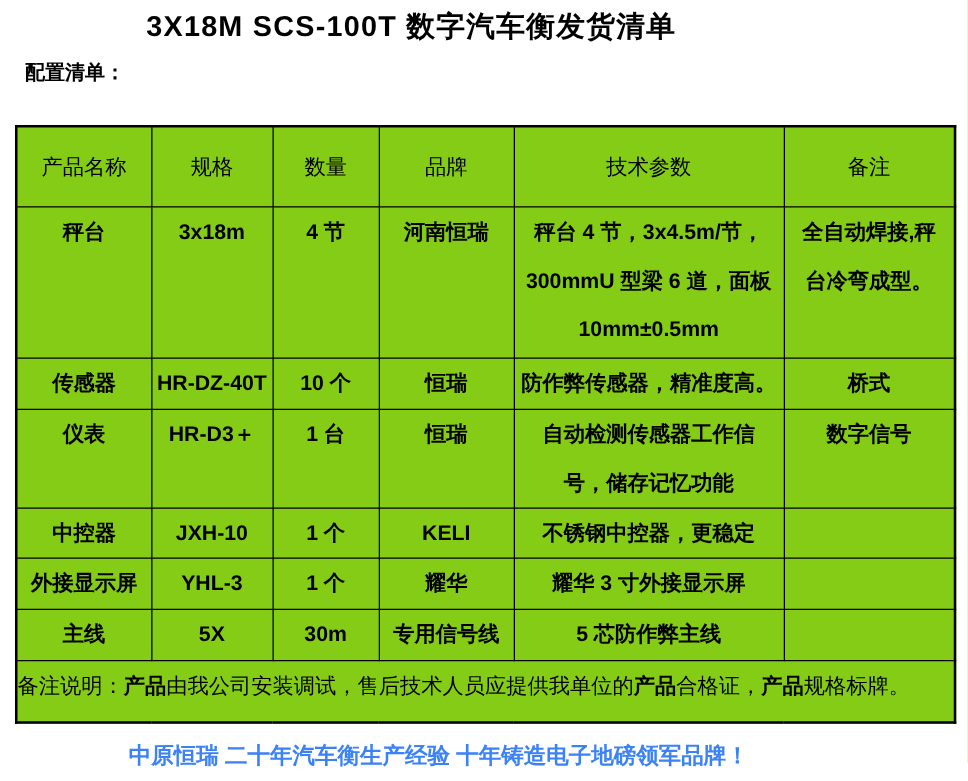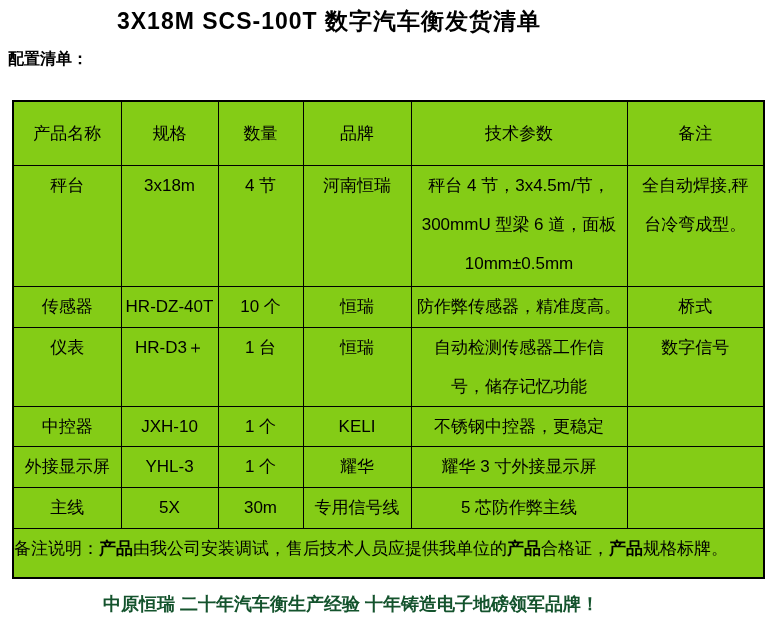--- a/index.html
+++ b/index.html
@@ -1,28 +1,28 @@
 <!DOCTYPE html>
 <html><head>
 <meta charset="utf-8">
 <style>
   html,body{margin:0;padding:0;background:#ffffff;}
   #page{position:relative;width:774px;height:625px;background:#ffffff;overflow:hidden;
         font-family:"Liberation Sans",sans-serif;color:#000000;}
   .title{position:absolute;top:6px;left:0;width:658px;text-align:center;
          font-size:23px;font-weight:700;letter-spacing:1px;line-height:30px;}
-  .subtitle{position:absolute;top:48px;left:8px;font-size:16px;font-weight:600;line-height:22px;}
+  .subtitle{position:absolute;top:48px;left:20px;font-size:16px;font-weight:600;line-height:22px;}
   table.main{position:absolute;top:100px;left:12px;border-collapse:collapse;
              table-layout:fixed;width:751px;background:#84cc16;}
   table.main td,table.main th{border:1px solid #000000;padding:0;margin:0;
              font-size:17px;font-weight:400;overflow:hidden;}
   table.main{border:2px solid #000000;}
   th.hdr{height:63px;vertical-align:middle;text-align:center;font-weight:500;}
   td.cell{vertical-align:top;text-align:center;}
-  td.cell .ln{line-height:39px;height:39px;white-space:nowrap;}
+  td.cell .ln{line-height:39px;height:39px;white-space:nowrap;font-weight:bold;}
   tr.r1 td.cell{height:120px;}
   tr.r2 td.cell{height:40px;}
   tr.r3 td.cell{height:78px;}
   tr.r4 td.cell{height:39px;margin-top:37px;}
   tr.r5 td.cell{height:40px;}
   tr.r6 td.cell{height:40px;}
   td.remark{height:48px;vertical-align:top;text-align:left;padding-left:10px;}
   td.remark .rl{line-height:39px;white-space:nowrap;}
   td.remark .b{font-weight:700;text-align:right;}
   .footer{position:absolute;top:592px;left:103px;font-size:18px;font-weight:700;
@@ -180,15 +180,15 @@
     </tr>
 
     <tr>
       <td class="remark" colspan="6">
         <div class="rl"><span>备注说明：</span><span class="b">产品</span><span>由我公司安装调试，售后技术人员应提供我单位的</span><span class="b">产品</span><span>合格证，</span><span class="b">产品</span><span>规格标牌。</span></div>
       </td>
     </tr>
   </tbody>
     </table>
 
-  <div class="footer" style="color: #14532d;">中原恒瑞 二十年汽车衡生产经验 十年铸造电子地磅领军品牌！</div>
+  <div class="footer" style="color: #3b82f6;">中原恒瑞 二十年汽车衡生产经验 十年铸造电子地磅领军品牌！</div>
 
 </div>
 
 </body></html>

